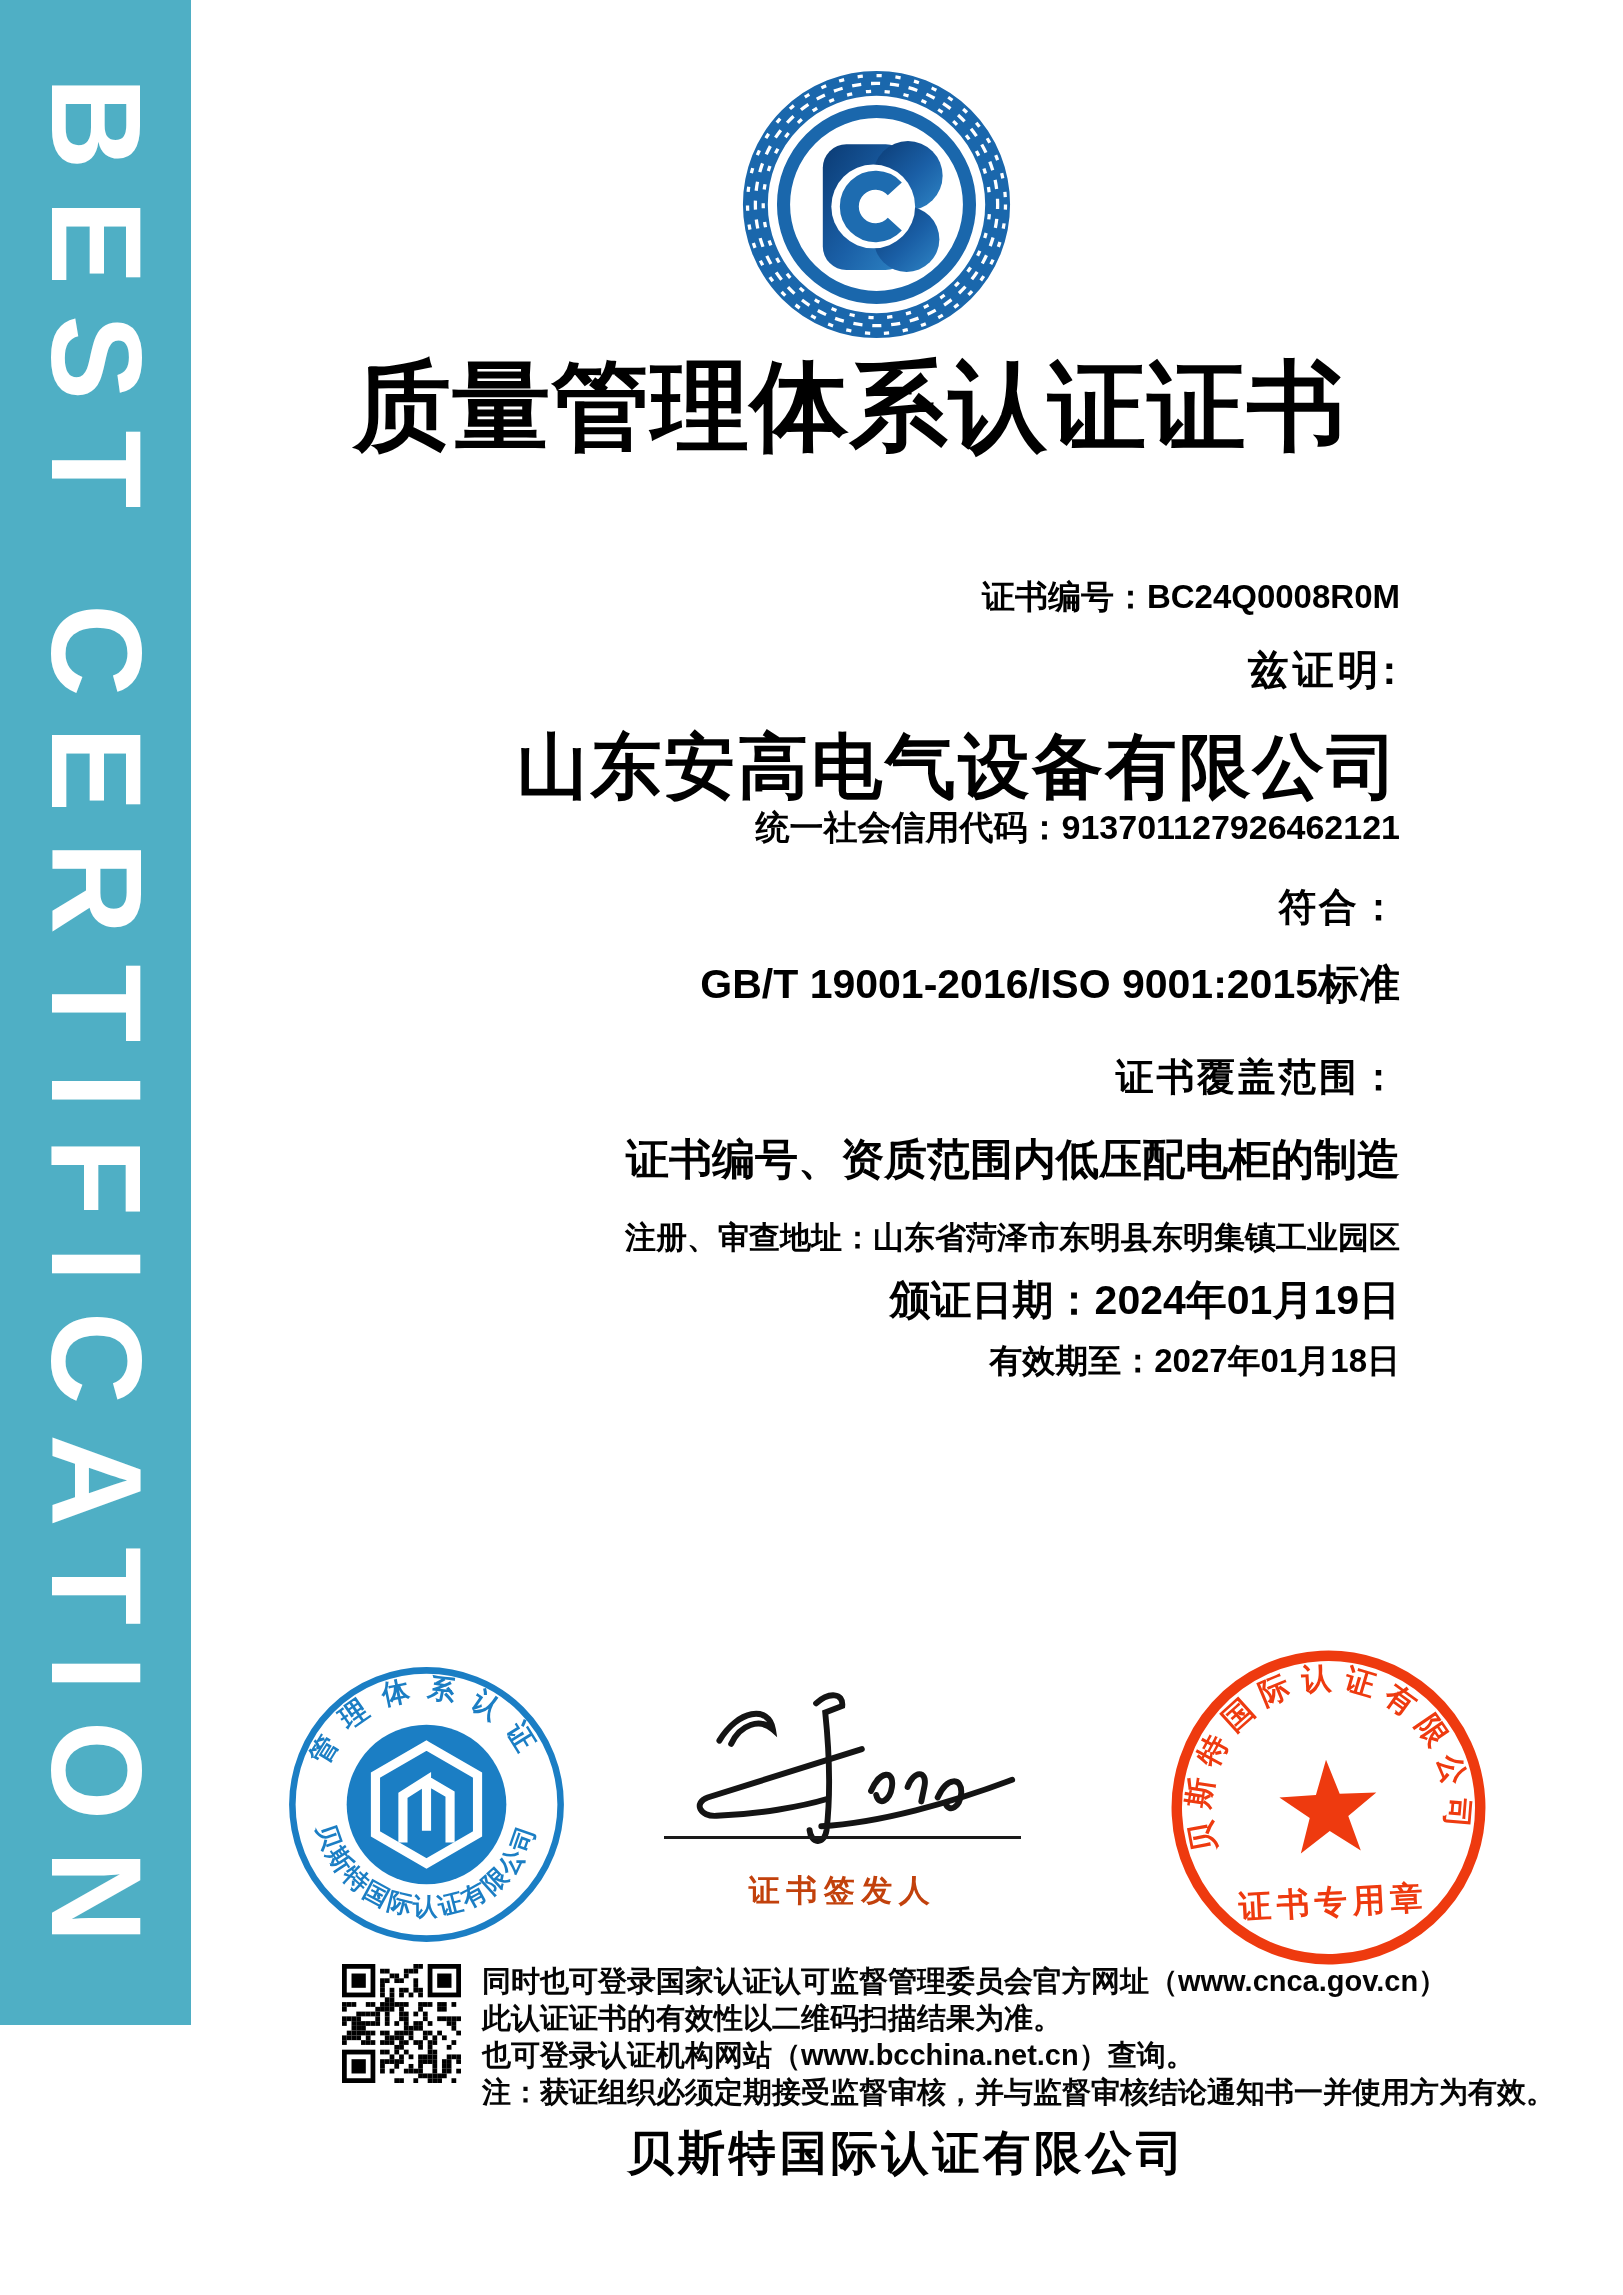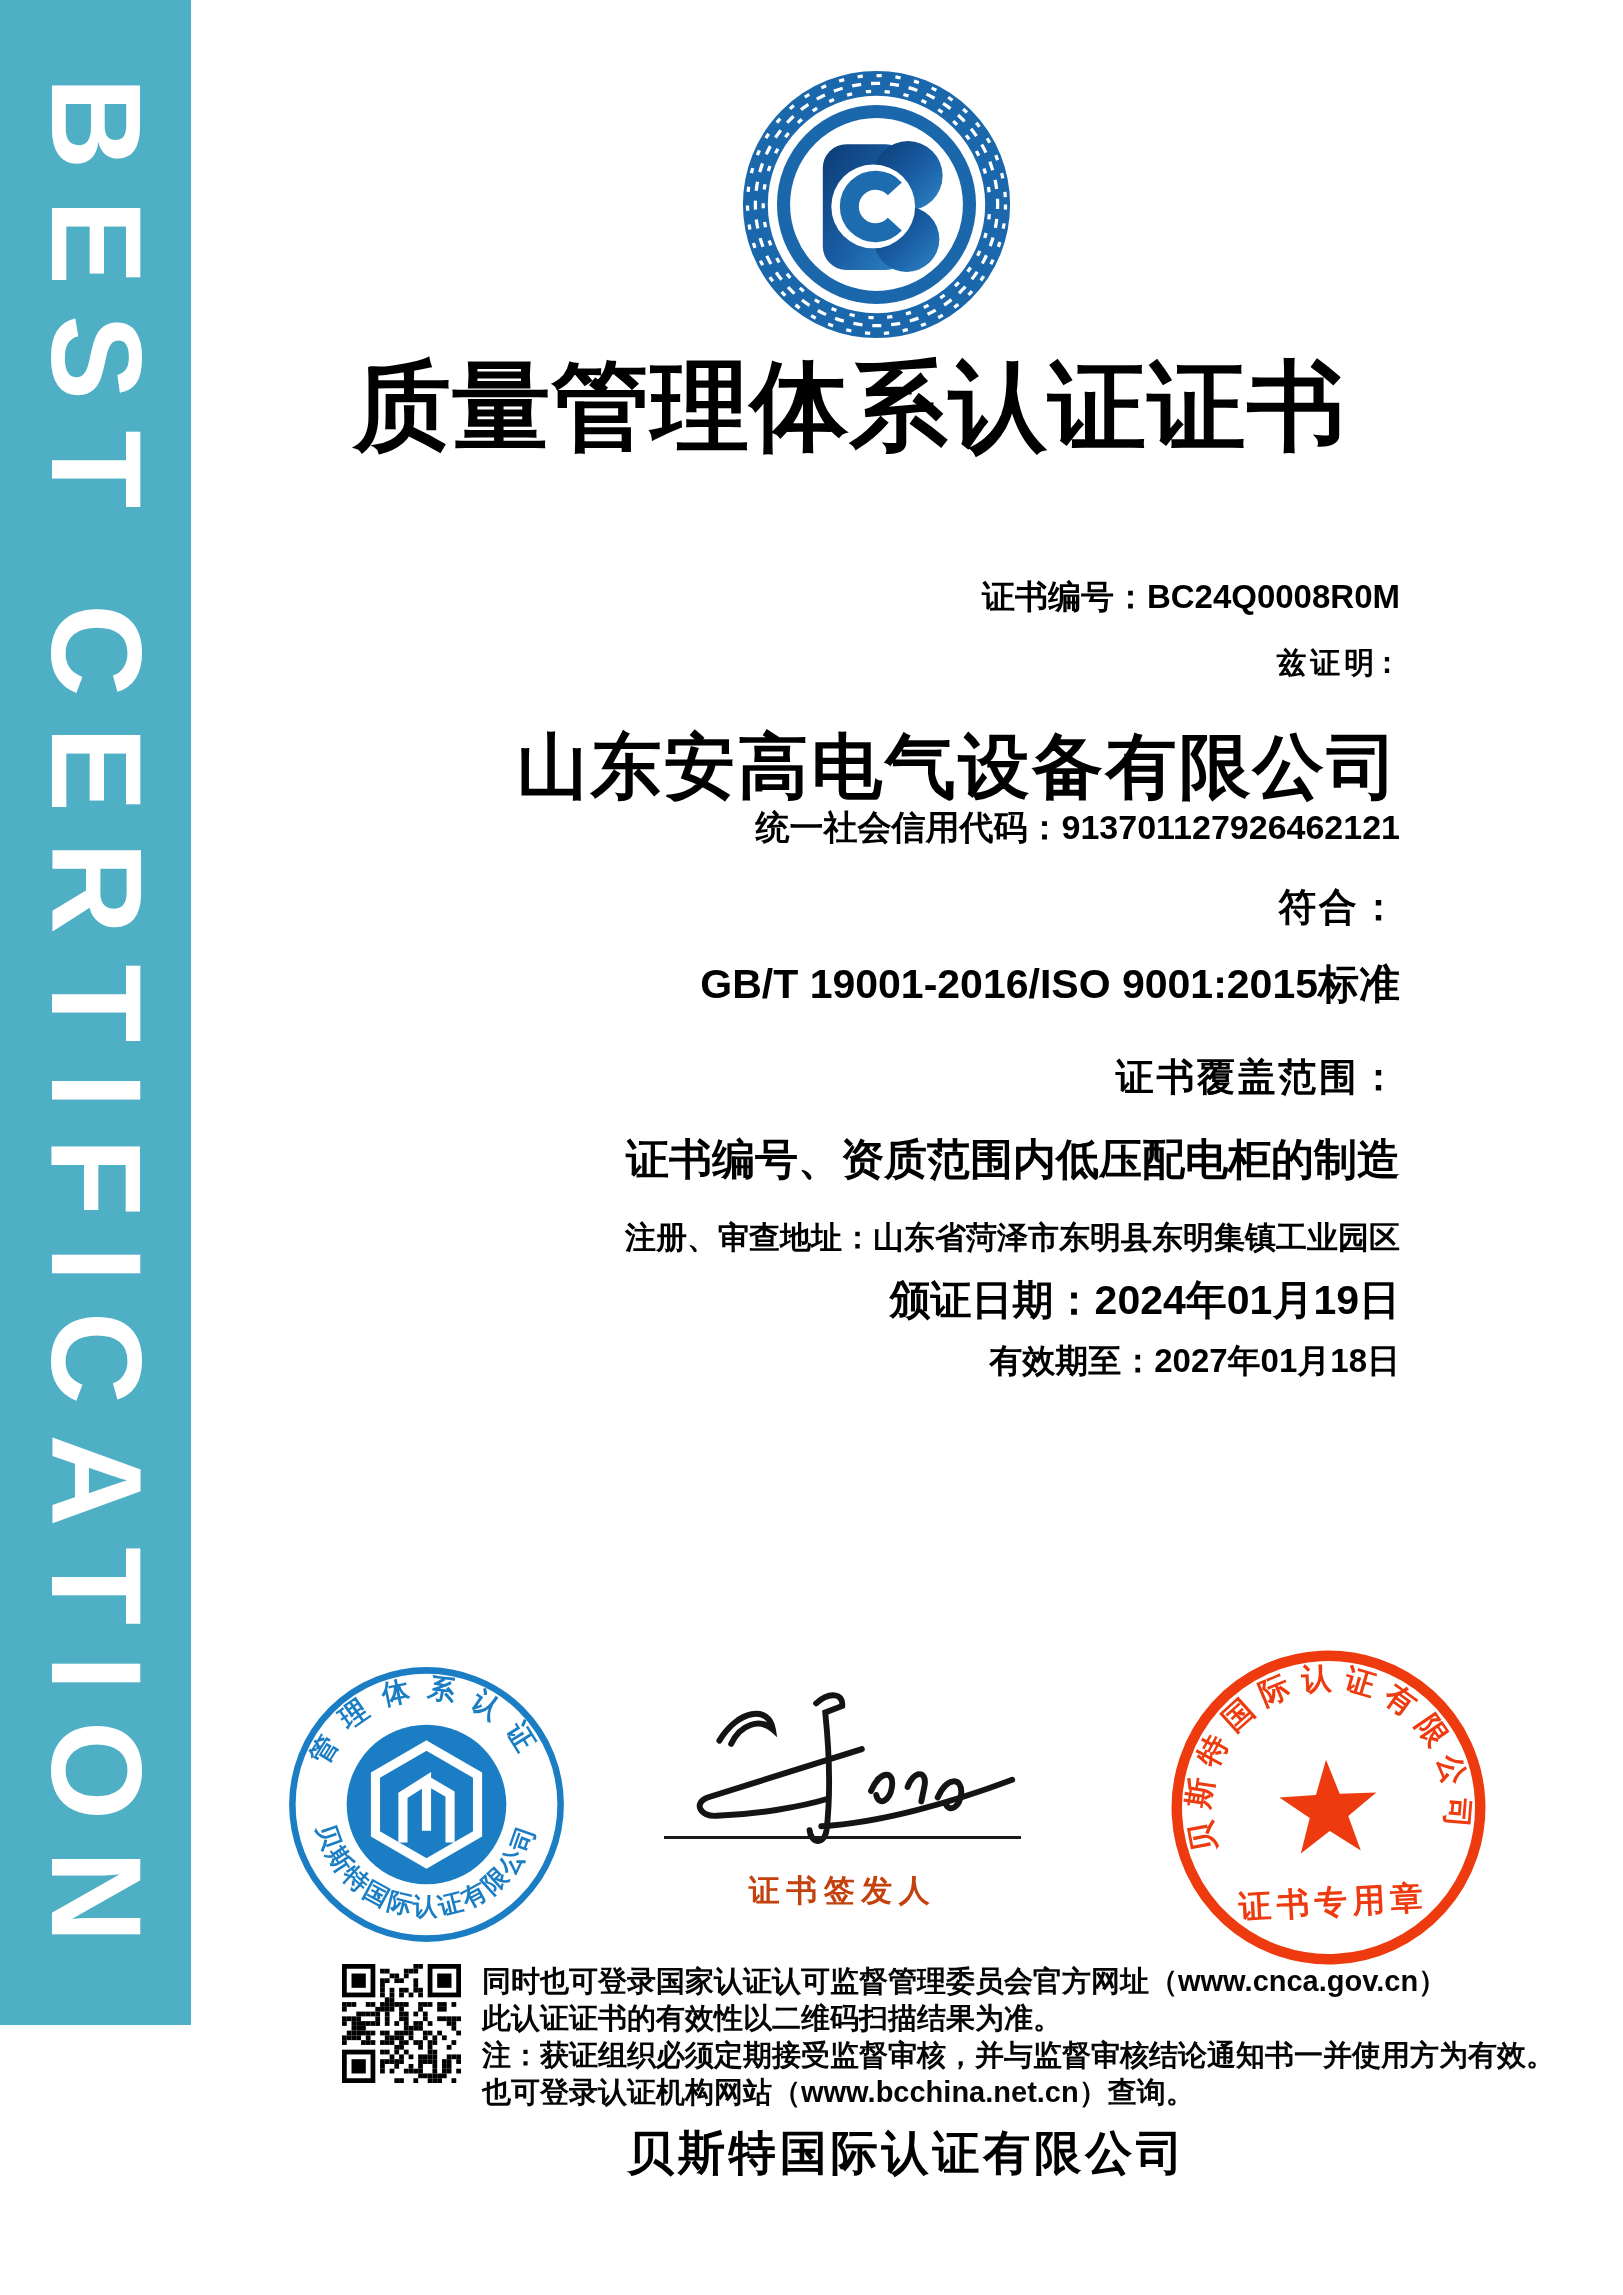--- a/index.html
+++ b/index.html
@@ -17,21 +17,21 @@
   
   .logo{position:absolute;left:739px;top:67px;width:275px;height:275px;}
   
   .title{
     position:absolute;left:353px;top:342px;width:1047px;text-align:left;
     font-size:98px;font-weight:700;letter-spacing:1.3px;white-space:nowrap;
   }
   
   .line{position:absolute;right:223px;white-space:nowrap;font-weight:bold;text-align:right;}
   .l-certno   {top:575px; font-size:33px;}
-  .l-certify  {top:643px; font-size:30px;letter-spacing:3.9px;font-family:Liberation Mono, monospace;}
+  .l-certify  {top:643px; font-size:41px;letter-spacing:3.9px;}
   .l-company  {top:720px;font-size:71px;letter-spacing:2.6px;}
   .l-credit   {top:805px;font-size:34px;}
   .l-conform  {top:882px;font-size:38px;letter-spacing:2.6px;}
   .l-standard {top:957px;font-size:41px;}
   .l-scopelbl {top:1052px;font-size:38px;letter-spacing:2.6px;}
   .l-scope    {top:1131px;font-size:43px;}
   .l-regaddr  {top:1217px;font-size:31px;}
   .l-issue    {top:1273px;font-size:41px;}
   .l-valid    {top:1339px;font-size:33px;margin-left:7px;}
   
@@ -379,20 +379,20 @@
         <rect x="140" y="14" width="21" height="21" fill="#000"></rect>
         <rect x="0" y="126" width="49" height="49" fill="#000"></rect>
         <rect x="7" y="133" width="35" height="35" fill="#fff"></rect>
         <rect x="14" y="140" width="21" height="21" fill="#000"></rect>
       </g>
   </svg>
 
   <div class="notes">
     <div class="note-line">同时也可登录国家认证认可监督管理委员会官方网址（www.cnca.gov.cn）</div>
     <div class="note-line">此认证证书的有效性以二维码扫描结果为准。</div>
+    <div class="note-line">也可登录认证机构网站（www.bcchina.net.cn）查询。</div>
     <div class="note-line">注：获证组织必须定期接受监督审核，并与监督审核结论通知书一并使用方为有效。</div>
-    <div class="note-line">也可登录认证机构网站（www.bcchina.net.cn）查询。</div>
   </div>
 
   <div class="footer-company">贝斯特国际认证有限公司</div>
 
 </div>
 
 
 </body></html>

